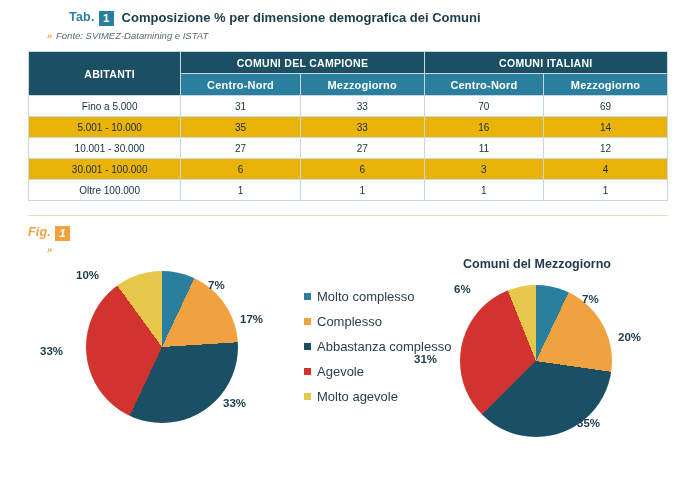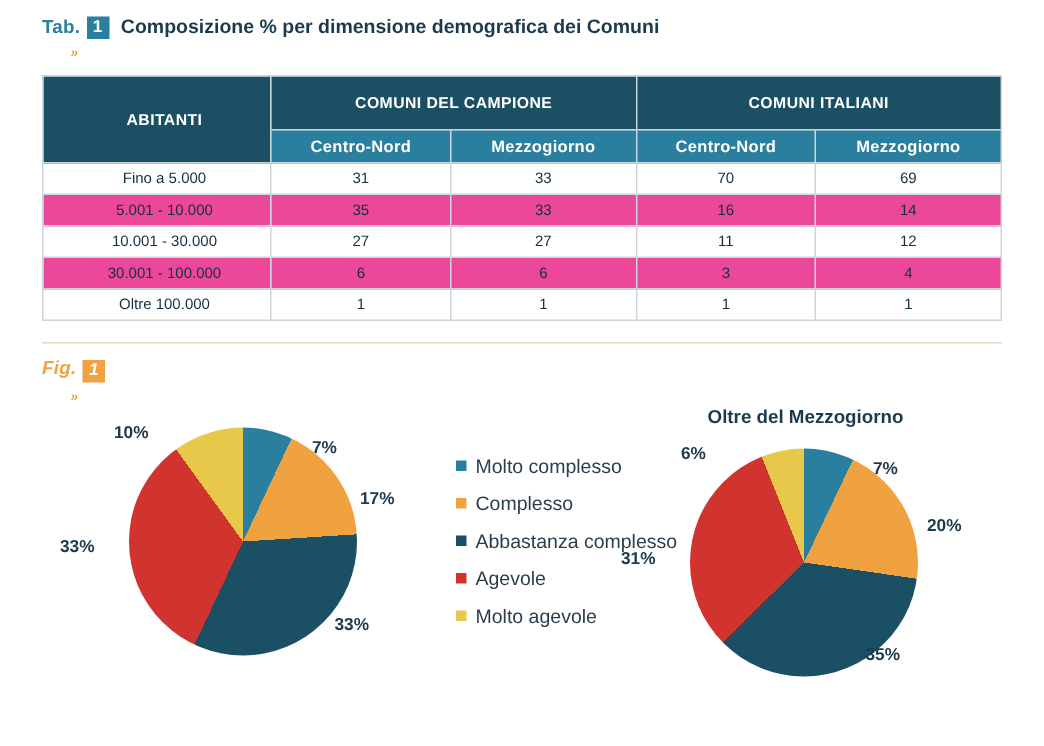--- a/index.html
+++ b/index.html
@@ -10,22 +10,23 @@
     background: #ffffff;
     font-family: "Liberation Sans", sans-serif;
     color: #1b3a4b;
     position: relative;
     overflow: hidden;
   }
 
   
   .tab-header {
     display: flex;
-    align-items: center;
+    align-items: flex-start;
     padding: 10px 0 0 28px;
+    margin-left: 41px;
   }
   .tab-tag {
     color: #2a7f9e;
     font-size: 12.5px;
     font-weight: bold;
     letter-spacing: .2px;
   }
   .tab-num {
     display: inline-block;
     background: #2a7f9e;
@@ -91,21 +92,21 @@
   table.data th, table.data td {
     border: 1px solid #c9d6dd;
     text-align: center;
     padding: 0;
   }
   .hdr-main {
     background: #1b4f63;
     color: #ffffff;
     font-weight: bold;
     font-size: 10.5px;
-    height: 36px;
+    height: 22px;
     letter-spacing: .3px;
   }
   .hdr-abitanti {
     background: #1b4f63;
     color: #ffffff;
     font-weight: bold;
     font-size: 10.5px;
     text-align: left;
     padding-left: 10px !important;
     letter-spacing: .3px;
@@ -118,21 +119,21 @@
     height: 22px;
     letter-spacing: .2px;
   }
   td.rowlabel {
     text-align: left;
     padding-left: 10px !important;
     font-size: 10px;
     color: #13303d;
   }
   tbody tr { height: 21px; }
-  tbody tr.alt td { background: #ec4899; }
+  tbody tr.alt td { background: #eab308; }
   tbody td { color: #13303d; }
 
   .divider {
     width: 640px;
     height: 1px;
     background: #e8d9c0;
     margin: 14px 0 0 28px;
   }
 
   
@@ -207,20 +208,21 @@
 </head>
 <body>
 
 <div class="tab-header">
   <span class="tab-tag">Tab.</span>
   <span class="tab-num">1</span>
   <span class="block-title">Composizione % per dimensione demografica dei Comuni</span>
 </div>
 <div class="source-row">
   <span class="src-mark">»</span>
+  <span>Fonte: SVIMEZ-Datamining e ISTAT</span>
 </div>
 
 <table class="data">
   <thead>
     <tr>
       <th class="hdr-abitanti" rowspan="2">ABITANTI</th>
       <th class="hdr-main" colspan="2">COMUNI DEL CAMPIONE</th>
       <th class="hdr-main" colspan="2">COMUNI ITALIANI</th>
     </tr>
     <tr>
@@ -309,21 +311,21 @@
       <span class="legend-swatch" id="sw3" style="background: rgb(209, 52, 47);"></span>
       <span class="legend-label">Agevole</span>
     </div>
     <div class="legend-item">
       <span class="legend-swatch" id="sw4" style="background: rgb(232, 200, 74);"></span>
       <span class="legend-label">Molto agevole</span>
     </div>
   </div>
 
   <div class="chart-box chart-right">
-    <div class="chart-title">Oltre del Mezzogiorno</div>
+    <div class="chart-title">Comuni del Mezzogiorno</div>
     <div class="pie-wrap">
       <div class="pie" id="pie-right" style="background: conic-gradient(rgb(42, 127, 158) 0deg, rgb(42, 127, 158) 25.45deg, rgb(240, 162, 64) 25.45deg, rgb(240, 162, 64) 98.18deg, rgb(27, 79, 99) 98.18deg, rgb(27, 79, 99) 225.45deg, rgb(209, 52, 47) 225.45deg, rgb(209, 52, 47) 338.18deg, rgb(232, 200, 74) 338.18deg, rgb(232, 200, 74) 360deg);"></div>
       <span class="plabel" style="left:190px; top:22px;">7%</span>
       <span class="plabel" style="left:226px; top:60px;">20%</span>
       <span class="plabel" style="left:185px; top:146px;">35%</span>
       <span class="plabel" style="left:22px; top:82px;">31%</span>
       <span class="plabel" style="left:62px; top:12px;">6%</span>
     </div>
   </div>
 

